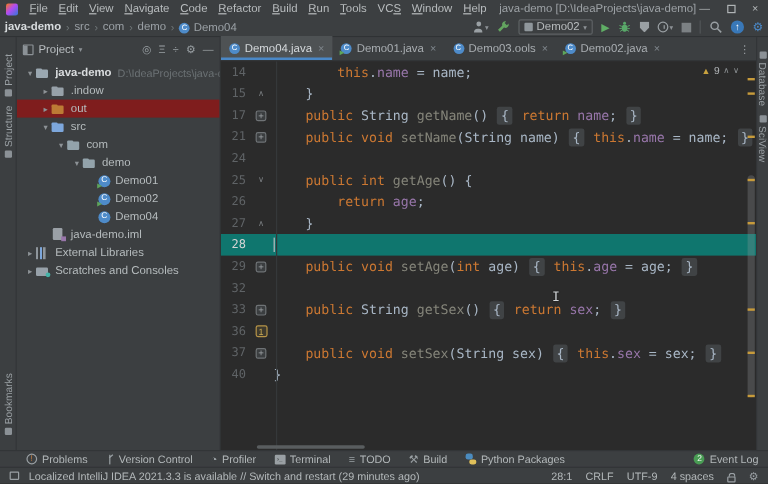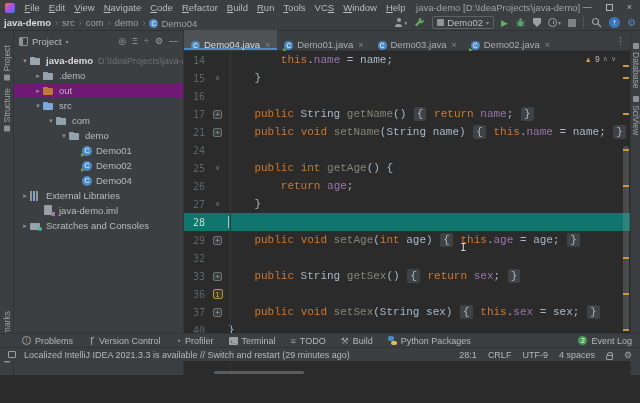--- a/index.html
+++ b/index.html
@@ -1,19 +1,19 @@
 <!DOCTYPE html>
 <html><head>
 <meta charset="utf-8">
 <style>
   * { box-sizing: border-box; }
   html,body { margin:0; padding:0; }
   body { width:640px; height:403px; overflow:hidden; background:#2b2b2b;
          font-family:"Liberation Sans", sans-serif; -webkit-font-smoothing:antialiased; }
-  #app { position:relative; width:640px; height:361px; background:#3c3f41; color:#bbbfc2; }
+  #app { position:relative; width:640px; height:403px; background:#3c3f41; color:#bbbfc2; }
 
   
   .menubar { position:absolute; top:0; left:0; right:0; height:15px; display:flex; align-items:center;
              background:#3c3f41; font-size:9.5px; color:#b8bcbe; padding:0 4px; }
   .logo { width:10px; height:10px; border-radius:2px; margin:0 5px 0 1px;
           background:linear-gradient(135deg,#f97a12 0%,#b24bf3 45%,#3177d6 100%); flex:0 0 auto; }
   .menu-item { padding:0 4.5px; cursor:default; white-space:nowrap; }
   .menu-item .mn { text-decoration:underline; }
   .win-title { flex:1; text-align:center; color:#9da2a6; white-space:nowrap; overflow:hidden; padding:0 6px; }
   .win-controls { display:flex; gap:14px; padding-right:4px; color:#b0b4b6; align-items:center; }
@@ -59,21 +59,21 @@
   .stripe .spacer { flex:1; }
 
   
   .project-panel { width:170px; background:#3c3f41; border-right:1px solid #323537; display:flex; flex-direction:column; }
   .project-header { height:20px; display:flex; align-items:center; padding:0 5px; gap:4px; font-size:9.5px; color:#b9bec1; }
   .tw-icon { width:9px; height:9px; border:1px solid #8b9196; border-radius:1px; position:relative; }
   .tw-icon::before { content:""; position:absolute; left:0; top:0; width:3px; height:7px; background:#8b9196; }
   .ph-icons { margin-left:auto; display:flex; gap:6px; color:#9aa0a4; font-size:9px; align-items:center; }
   #tree { flex:1; overflow:hidden; font-size:9.5px; padding-top:2px; }
   .trow { height:15px; display:flex; align-items:center; white-space:nowrap; color:#b6bcbe; }
-  .trow.selected { background:#701a75; }
+  .trow.selected { background:#7f1d1d; }
   .chev { width:10px; flex:0 0 auto; color:#8d9296; font-size:7px; text-align:center; }
   .tlabel.bold { font-weight:bold; color:#d9dcde; }
   .tpath { color:#6b7174; margin-left:5px; font-size:9px; }
 
   
   .ic { width:12px; height:11px; position:relative; flex:0 0 auto; margin-right:4px; }
   .ic-fold::before { content:""; position:absolute; left:0; top:3px; width:10px; height:6.5px; background:var(--fc,#97a1a9); border-radius:1px; }
   .ic-fold::after  { content:""; position:absolute; left:0; top:1.5px; width:4.5px; height:2px; background:var(--fc,#97a1a9); border-radius:1px 1px 0 0; }
   .c-proj { --fc:#9aa7b0; } .c-plain { --fc:#97a1a9; } .c-excl { --fc:#bd7b35; } .c-src { --fc:#7da7dc; } .c-pkg { --fc:#93a3ab; }
   .cls { width:10px; height:10px; border-radius:50%; background:#4e8bc9; color:#fff; font-size:7px; line-height:10px;
@@ -83,35 +83,35 @@
   .ic-iml::before { content:""; position:absolute; left:1px; top:0; width:8px; height:10px; background:#9aa0a6; border-radius:1px; }
   .ic-iml::after { content:""; position:absolute; right:0; bottom:0; width:4px; height:4px; background:#9876aa; }
   .ic-lib { background:linear-gradient(90deg,#8f969c 0 2px,transparent 2px 3px,#7da7dc 3px 5px,transparent 5px 6px,#8f969c 6px 8px);
             width:8px; height:10px; margin-top:1px; }
   .ic-scr::before { content:""; position:absolute; left:0; top:3px; width:10px; height:6.5px; background:#97a1a9; border-radius:1px; }
   .ic-scr::after { content:""; position:absolute; right:0; bottom:0; width:4px; height:4px; border-radius:50%; background:#45b3a7; }
 
   
   .editor-zone { flex:1; display:flex; flex-direction:column; min-width:0; }
   #tabbar { height:20px; background:#3c3f41; display:flex; align-items:flex-end; border-bottom:1px solid #323537; font-size:9.5px; }
-  .tab { height:20px; display:flex; align-items:flex-end; gap:4px; padding:0 7px; color:#a9aeb2; position:relative; }
+  .tab { height:20px; display:flex; align-items:center; gap:4px; padding:0 7px; color:#a9aeb2; position:relative; }
   .tab.active { background:#4e5254; color:#d6dadd; box-shadow:inset 0 -2px 0 #4a88c7; }
   .tab .x { color:#7e858b; font-size:9px; margin-left:1px; }
   .tab .cls { width:9px; height:9px; line-height:9px; font-size:6.5px; margin-right:0; }
   .tab-more { margin-left:auto; color:#9aa0a4; padding:0 5px; font-size:9px; letter-spacing:0; align-self:center; }
 
   .editor { position:relative; flex:1; background:#2b2b2b; font-family:"DejaVu Sans Mono", monospace;
             font-size:11px; overflow:hidden; }
   .eline { height:18px; display:flex; align-items:center; white-space:pre; }
   .eline.caret-line { background:#0f766e; }
   .lnum { width:26px; flex:0 0 auto; text-align:right; padding-right:5px; color:#5f6366; font-size:10px; }
   .caret-line .lnum { color:#d4d4d4; }
   .foldc { width:15px; flex:0 0 auto; display:flex; align-items:center; justify-content:center; }
   .gutter-sep { position:absolute; left:46px; top:0; bottom:0; width:1px; background:#35383a; }
-  .code { padding-left:3px;font-family:Liberation Mono, monospace; }
+  .code { padding-left:3px; }
   .t-p { color:#a9b7c6; } .t-k { color:#cc7832; } .t-f { color:#9876aa; } .t-m { color:#85857a; }
   .t-fb { color:#a9b7c6; background:#404345; border-radius:2px; padding:1px 3px; margin:0 1px; }
   .fold-plus { width:9px; height:9px; border:1px solid #6f7376; border-radius:2px; background:#3b3e40;
                color:#9ea3a6; font-size:8px; line-height:7px; text-align:center; font-family:"Liberation Sans",sans-serif; }
   .fold-ar { color:#7a7e81; font-size:7px; font-family:"Liberation Sans",sans-serif; }
   .bookmark { width:10px; height:10px; border:1px solid #b89548; border-radius:2px; background:#3e3a2e;
               color:#c8a955; font-size:7.5px; line-height:9px; text-align:center; font-family:"Liberation Sans",sans-serif; }
   .caret-bar { display:inline-block; width:1px; height:12px; background:#bbbfc2; vertical-align:middle; }
 
   .insp { position:absolute; top:3px; right:14px; display:flex; align-items:center; gap:3px;
@@ -280,21 +280,21 @@
       <div id="tree">
           <div class="trow" style="padding-left: 6px;">
             <span class="chev">▾</span>
             <span class="ic ic-fold c-proj"></span>
             <span class="tlabel bold">java-demo</span>
             <span class="tpath">D:\IdeaProjects\java-demo</span>
           </div>
           <div class="trow" style="padding-left: 19px;">
             <span class="chev">▸</span>
             <span class="ic ic-fold c-plain"></span>
-            <span class="tlabel">.demo</span>
+            <span class="tlabel">.indow</span>
           </div>
           <div class="trow selected" style="padding-left: 19px;">
             <span class="chev">▸</span>
             <span class="ic ic-fold c-excl"></span>
             <span class="tlabel">out</span>
           </div>
           <div class="trow" style="padding-left: 19px;">
             <span class="chev">▾</span>
             <span class="ic ic-fold c-src"></span>
             <span class="tlabel">src</span>
@@ -316,33 +316,33 @@
           </div>
           <div class="trow" style="padding-left: 58px;">
             <span class="chev"></span>
             <span class="cls run">C</span>
             <span class="tlabel">Demo02</span>
           </div>
           <div class="trow" style="padding-left: 58px;">
             <span class="chev"></span>
             <span class="cls">C</span>
             <span class="tlabel">Demo04</span>
+          </div>
+          <div class="trow" style="padding-left: 19px;">
+            <span class="chev"></span>
+            <span class="ic ic-iml"></span>
+            <span class="tlabel">java-demo.iml</span>
           </div>
           <div class="trow" style="padding-left: 6px;">
             <span class="chev">▸</span>
             <span class="ic">
               <span class="ic-lib" style="display:block"></span>
             </span>
             <span class="tlabel">External Libraries</span>
           </div>
-          <div class="trow" style="padding-left: 19px;">
-            <span class="chev"></span>
-            <span class="ic ic-iml"></span>
-            <span class="tlabel">java-demo.iml</span>
-          </div>
           <div class="trow" style="padding-left: 6px;">
             <span class="chev">▸</span>
             <span class="ic ic-scr"></span>
             <span class="tlabel">Scratches and Consoles</span>
           </div>
         </div>
     </div>
 
     <div class="editor-zone">
       <div id="tabbar">
@@ -351,36 +351,35 @@
             <span>Demo04.java</span>
             <span class="x">×</span>
           </div>
           <div class="tab">
             <span class="cls run">C</span>
             <span>Demo01.java</span>
             <span class="x">×</span>
           </div>
           <div class="tab">
             <span class="cls">C</span>
-            <span>Demo03.java</span>
+            <span>Demo03.ools</span>
             <span class="x">×</span>
           </div>
           <div class="tab">
             <span class="cls run">C</span>
             <span>Demo02.java</span>
             <span class="x">×</span>
           </div>
           <div class="tab-more">⋮</div>
         </div>
       <div class="editor" id="editor">
         <div class="gutter-sep"></div>
         <div id="elines">
             <div class="eline"><span class="lnum">14</span><span class="foldc"></span><span class="code"><span class="t-p">        </span><span class="t-k">this</span><span class="t-p">.</span><span class="t-f">name</span><span class="t-p"> = name;</span></span></div>
             <div class="eline"><span class="lnum">15</span><span class="foldc"><span class="fold-ar">∧</span></span><span class="code"><span class="t-p">    }</span></span></div>
-            <div class="eline"><span class="lnum">16</span><span class="foldc"></span><span class="code"></span></div>
             <div class="eline"><span class="lnum">17</span><span class="foldc"><span class="fold-plus">+</span></span><span class="code"><span class="t-p">    </span><span class="t-k">public</span><span class="t-p"> String </span><span class="t-m">getName</span><span class="t-p">() </span><span class="t-fb">{</span><span class="t-p"> </span><span class="t-k">return</span><span class="t-p"> </span><span class="t-f">name</span><span class="t-p">;</span><span class="t-p"> </span><span class="t-fb">}</span></span></div>
             <div class="eline"><span class="lnum">21</span><span class="foldc"><span class="fold-plus">+</span></span><span class="code"><span class="t-p">    </span><span class="t-k">public</span><span class="t-p"> </span><span class="t-k">void</span><span class="t-p"> </span><span class="t-m">setName</span><span class="t-p">(String name) </span><span class="t-fb">{</span><span class="t-p"> </span><span class="t-k">this</span><span class="t-p">.</span><span class="t-f">name</span><span class="t-p"> = name;</span><span class="t-p"> </span><span class="t-fb">}</span></span></div>
             <div class="eline"><span class="lnum">24</span><span class="foldc"></span><span class="code"></span></div>
             <div class="eline"><span class="lnum">25</span><span class="foldc"><span class="fold-ar">∨</span></span><span class="code"><span class="t-p">    </span><span class="t-k">public</span><span class="t-p"> </span><span class="t-k">int</span><span class="t-p"> </span><span class="t-m">getAge</span><span class="t-p">() {</span></span></div>
             <div class="eline"><span class="lnum">26</span><span class="foldc"></span><span class="code"><span class="t-p">        </span><span class="t-k">return</span><span class="t-p"> </span><span class="t-f">age</span><span class="t-p">;</span></span></div>
             <div class="eline"><span class="lnum">27</span><span class="foldc"><span class="fold-ar">∧</span></span><span class="code"><span class="t-p">    }</span></span></div>
             <div class="eline caret-line"><span class="lnum">28</span><span class="foldc"></span><span class="code"><span class="caret-bar"></span></span></div>
             <div class="eline"><span class="lnum">29</span><span class="foldc"><span class="fold-plus">+</span></span><span class="code"><span class="t-p">    </span><span class="t-k">public</span><span class="t-p"> </span><span class="t-k">void</span><span class="t-p"> </span><span class="t-m">setAge</span><span class="t-p">(</span><span class="t-k">int</span><span class="t-p"> age) </span><span class="t-fb">{</span><span class="t-p"> </span><span class="t-k">this</span><span class="t-p">.</span><span class="t-f">age</span><span class="t-p"> = age;</span><span class="t-p"> </span><span class="t-fb">}</span></span></div>
             <div class="eline"><span class="lnum">32</span><span class="foldc"></span><span class="code"></span></div>
             <div class="eline"><span class="lnum">33</span><span class="foldc"><span class="fold-plus">+</span></span><span class="code"><span class="t-p">    </span><span class="t-k">public</span><span class="t-p"> String </span><span class="t-m">getSex</span><span class="t-p">() </span><span class="t-fb">{</span><span class="t-p"> </span><span class="t-k">return</span><span class="t-p"> </span><span class="t-f">sex</span><span class="t-p">;</span><span class="t-p"> </span><span class="t-fb">}</span></span></div>

